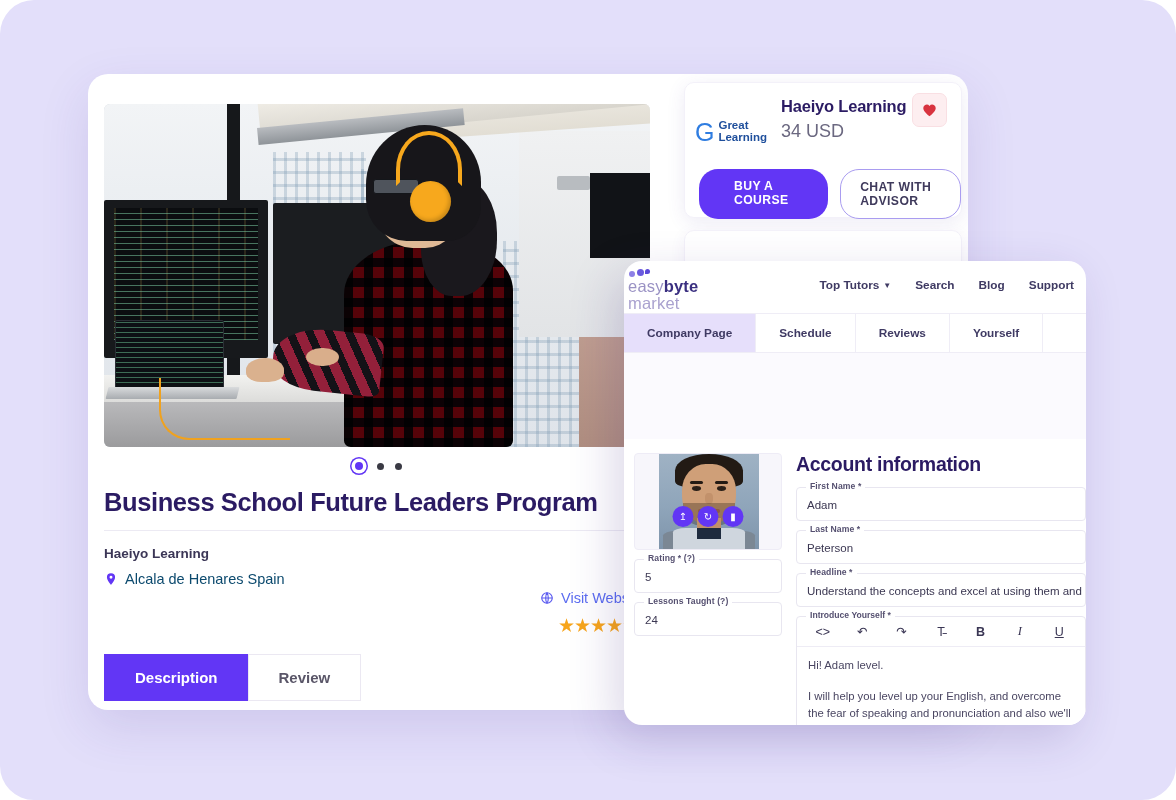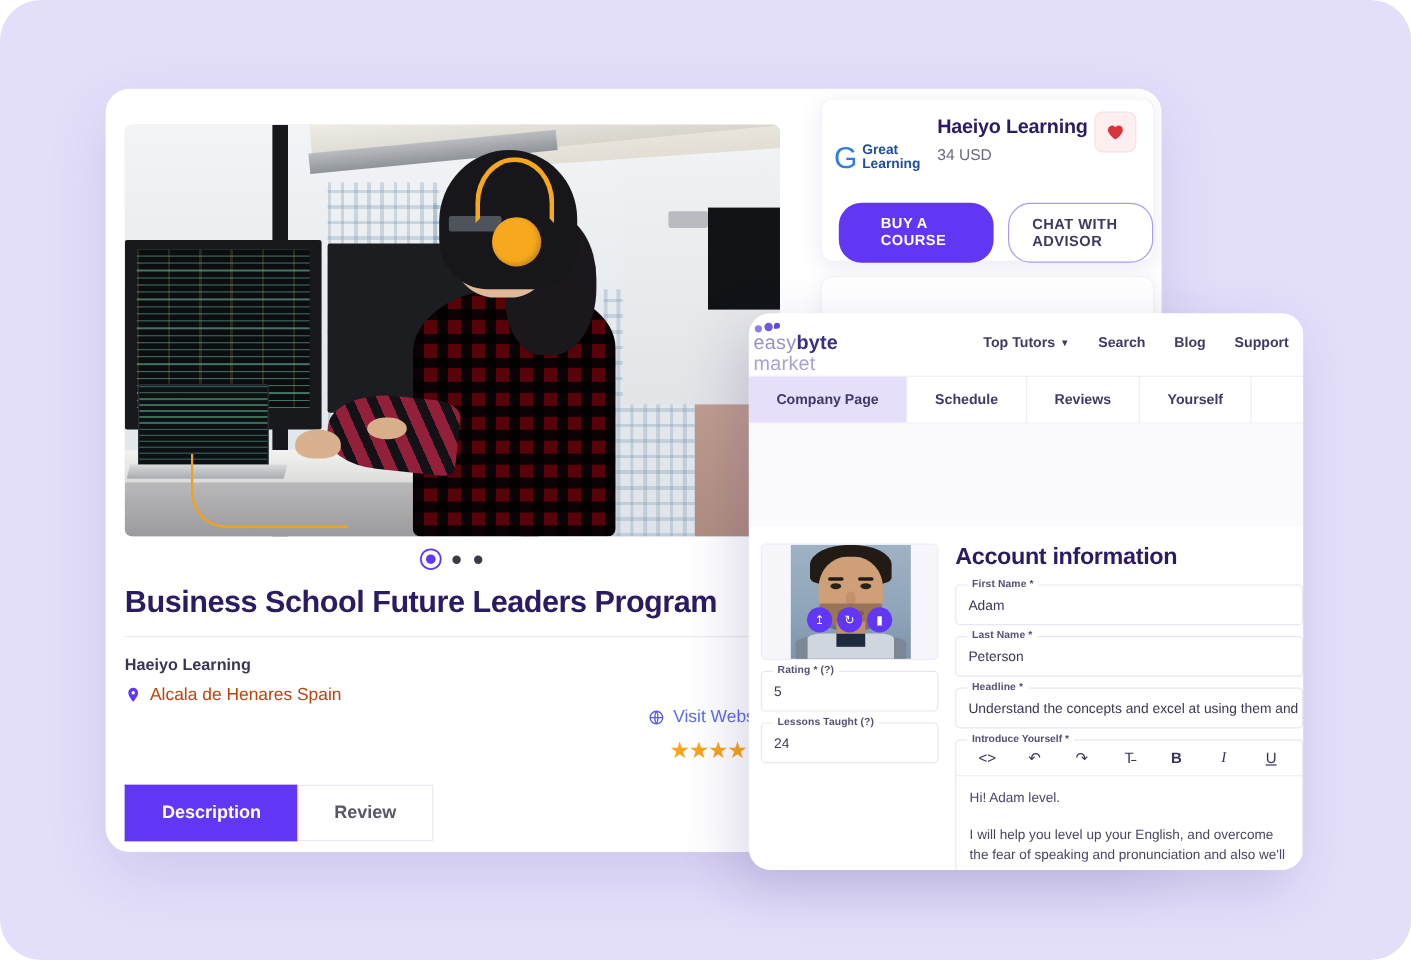--- a/index.html
+++ b/index.html
@@ -140,21 +140,21 @@
     font-size: 25.5px; font-weight: 700; letter-spacing: -.4px;
     color: #2b1b63;
   }
   #title-rule { position: absolute; left: 16px; top: 456px; width: 846px;
     height: 1px; background: #eceaf3; }
 
   
   #meta { position: absolute; left: 16px; top: 472px; width: 420px; }
   #provider { font-size: 13.5px; font-weight: 700; color: #3b3656; margin-bottom: 10px; }
   .meta-row { display: flex; align-items: center; gap: 7px; margin-bottom: 9px;
-    font-size: 14.5px; color: #c2410c; }
+    font-size: 14.5px; color: #0c4a6e; }
   .meta-ico { width: 14px; height: 14px; flex: 0 0 14px; color: #6236f5; }
 
   #visit { position: absolute; left: 452px; top: 516px;
     display: flex; align-items: center; gap: 7px;
     font-size: 14.5px; color: #5b6cf0; white-space: nowrap; }
   #stars { position: absolute; left: 470px; top: 540px;
     display: flex; gap: 1px; color: #f7a51b; font-size: 19px; letter-spacing: -1px; }
 
   
   #tabs { position: absolute; left: 16px; top: 580px; display: flex; }
@@ -171,21 +171,21 @@
     box-shadow: 0 4px 18px rgba(80,60,160,.10);
     border: 1px solid #f3f1f9;
   }
   #gl-logo { position: absolute; left: 10px; top: 32px; width: 78px; height: 34px;
     display: flex; align-items: center; gap: 4px; }
   #gl-g { font-size: 25px; color: #2f7de1; font-weight: 400; line-height: 1; }
   #gl-txt { font-size: 11.5px; font-weight: 700; color: #1f4f9c; line-height: 1.02; }
   #sc-title { position: absolute; left: 96px; top: 14px;
     font-size: 16.5px; font-weight: 700; color: #2b1b63; letter-spacing: -.2px; }
   #sc-price { position: absolute; left: 96px; top: 38px;
-    font-size: 13px; color: #6b6880; }
+    font-size: 18px; color: #6b6880; }
   #fav-btn { position: absolute; right: 14px; top: 10px;
     width: 35px; height: 34px; border-radius: 7px;
     background: #fdeef0; border: 1px solid #f9dfe3;
     display: flex; align-items: center; justify-content: center;
     color: #d8333f; font-size: 15px; }
   #sc-actions { position: absolute; left: 14px; top: 86px; display: flex; gap: 12px; }
   #buy-btn { padding: 10px 35px; border-radius: 19px; background: #6236f5;
     color: #fff; font-size: 12.2px; font-weight: 700; letter-spacing: .4px; }
   #chat-btn { padding: 10px 19px; border-radius: 19px; background: #fff;
     color: #3f3a5c; font-size: 12.2px; font-weight: 600; letter-spacing: .4px;

